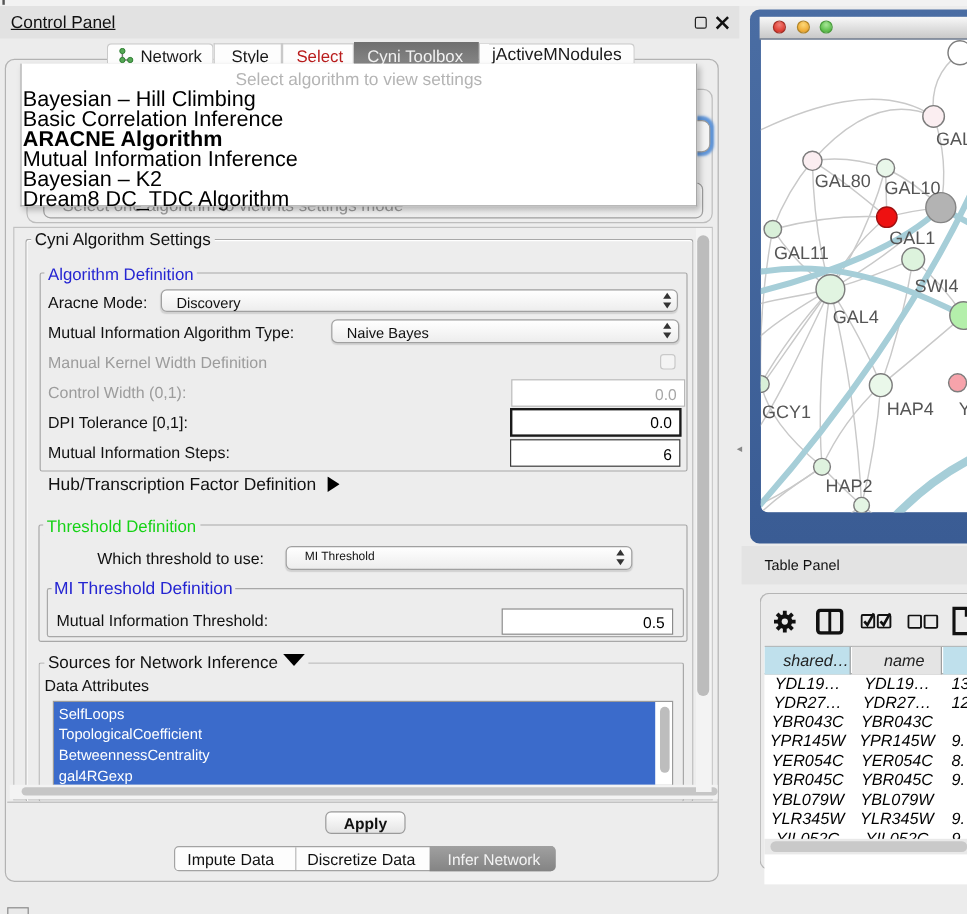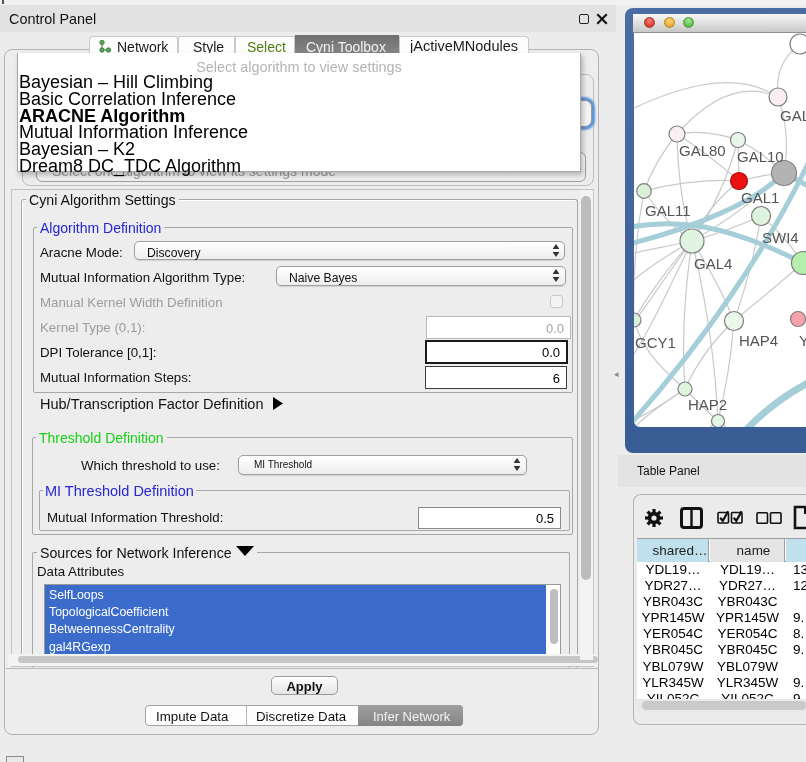--- a/index.html
+++ b/index.html
@@ -9,41 +9,41 @@
 .b13 { font-weight:normal; font-size:13.3px; color:#111; }
 .combo { border:1px solid #a0a0a0; border-radius:5px; background:linear-gradient(#ffffff,#ededed); box-shadow:0 1px 1px rgba(0,0,0,0.12); }
 </style>
 </head>
 <body>
 
 <div class="abs" style="left:0;top:0;width:806px;height:5px;background:#f2f2f2;"></div>
 <div class="abs" style="left:2px;top:0;width:2px;height:4px;background:#555;"></div>
 
 <div class="abs" style="left:0;top:5px;width:616px;height:27px;background:#e2e2e2;"></div>
-<div class="abs" style="left:9px;top:11px;font-size:14.4px;color:#111;">Control Panel</div>
+<div class="abs" style="left:9px;top:11px;font-size:14.4px;color:#111;text-decoration:underline;">Control Panel</div>
 <div class="abs" style="left:579px;top:14px;width:10px;height:10px;border:1.5px solid #222;border-radius:2px;"></div>
 <svg class="abs" style="left:595px;top:12px;" width="14" height="14" viewBox="0 0 14 14">
  <path d="M3 1.5 L7 5.5 L11 1.5 L12.5 3 L8.5 7 L12.5 11 L11 12.5 L7 8.5 L3 12.5 L1.5 11 L5.5 7 L1.5 3 Z" fill="#111"></path>
 </svg>
 
 <div class="abs" style="left:4px;top:49px;width:595px;height:686px;border:1.5px solid #b3b3b3;border-radius:8px;background:#ededed;"></div>
 
 <div class="abs" style="left:89px;top:36px;width:89px;height:17px;background:#fdfdfd;border:1px solid #c9c9c9;border-bottom:none;border-radius:4px 4px 0 0;"></div>
 <svg class="abs" style="left:99px;top:40px;" width="13" height="13" viewBox="0 0 13 13">
   <line x1="3" y1="3" x2="3" y2="10" stroke="#777" stroke-width="1.2"></line>
   <line x1="3" y1="10" x2="9" y2="10" stroke="#777" stroke-width="1.2"></line>
   <circle cx="3" cy="2.5" r="2.2" fill="#55a855" stroke="#2e7d32" stroke-width="0.8"></circle>
   <circle cx="3" cy="10" r="2.2" fill="#55a855" stroke="#2e7d32" stroke-width="0.8"></circle>
   <circle cx="9.5" cy="10" r="2.2" fill="#55a855" stroke="#2e7d32" stroke-width="0.8"></circle>
 </svg>
 <div class="abs" style="left:117px;top:39px;font-size:14px;color:#1a1a1a;">Network</div>
 <div class="abs" style="left:178px;top:36px;width:57px;height:17px;background:#fdfdfd;border:1px solid #c9c9c9;border-bottom:none;"></div>
 <div class="abs" style="left:193px;top:39px;font-size:14px;color:#1a1a1a;">Style</div>
 <div class="abs" style="left:235px;top:36px;width:60px;height:17px;background:#fdfdfd;border:1px solid #c9c9c9;border-bottom:none;"></div>
-<div class="abs" style="left:247px;top:39px;font-size:14px;color:#4d7c0f;">Select</div>
+<div class="abs" style="left:247px;top:39px;font-size:14px;color:#b91c1c;">Select</div>
 <div class="abs" style="left:295px;top:35px;width:104px;height:19px;background:linear-gradient(#6f6f6f,#868686);"></div>
 <div class="abs" style="left:306px;top:39px;font-size:14px;color:#f2f2f2;">Cyni Toolbox</div>
 <div class="abs" style="left:399px;top:36px;width:130px;height:17px;background:#fdfdfd;border:1px solid #c9c9c9;border-bottom:none;border-radius:0 4px 0 0;"></div>
 <div class="abs" style="left:410px;top:38px;font-size:14.5px;color:#1a1a1a;">jActiveMNodules</div>
 
 <div class="abs" style="left:22px;top:74px;width:572px;height:112px;border:1px solid #bdbdbd;border-radius:8px;background:#ededed;"></div>
 <div class="abs" style="left:500px;top:100px;width:92px;height:27px;border-radius:7px;background:#f4f4f4;border:1px solid #9a9a9a;box-shadow:0 0 2px 3px rgba(80,140,215,0.9);"></div>
 <div class="abs" style="left:36px;top:152px;width:550px;height:30px;border:1px solid #9f9f9f;border-radius:6px;background:linear-gradient(#fdfdfd,#ededed);"></div>
 <div class="abs" style="left:52px;top:163px;font-size:14px;color:#9a9a9a;">Select one algorithm to view its settings mode</div>
 
@@ -78,21 +78,21 @@
 <div class="abs combo" style="left:276px;top:266px;width:290px;height:20px;"></div>
 <div class="abs" style="left:289px;top:271px;font-size:12.2px;color:#111;">Naive Bayes</div>
 <svg class="abs" style="left:551px;top:268px;" width="10" height="15" viewBox="0 0 10 15">
     <path d="M5 1 L8.4 6 H1.6 Z" fill="#333"></path>
     <path d="M5 14 L1.6 9 H8.4 Z" fill="#333"></path>
   </svg>
 
 <div class="abs b13" style="left:40px;top:295px;color:#9c9c9c;">Manual Kernel Width Definition</div>
 <div class="abs" style="left:550px;top:295px;width:13px;height:13px;border:1px solid #c9c9c9;border-radius:3px;background:#f4f4f4;"></div>
 
-<div class="abs b13" style="left:40px;top:320px;color:#9c9c9c;">Kernel Type (0,1):</div>
+<div class="abs b13" style="left:40px;top:320px;color:#9c9c9c;">Control Width (0,1):</div>
 <div class="abs" style="left:426px;top:316px;width:145px;height:23px;border:1px solid #b8b8b8;background:#fff;font-size:13px;color:#a6a6a6;text-align:right;padding:4px 6px 0 0;">0.0</div>
 
 <div class="abs b13" style="left:40px;top:345px;">DPI Tolerance [0,1]:</div>
 <div class="abs" style="left:425px;top:340px;width:143px;height:24px;border:2px solid #1a1a1a;background:#fff;font-size:13px;color:#000;text-align:right;padding:3px 6px 0 0;">0.0</div>
 
 <div class="abs b13" style="left:40px;top:370px;">Mutual Information Steps:</div>
 <div class="abs" style="left:425px;top:366px;width:142px;height:23px;border:1px solid #3a3a3a;background:#fff;font-size:13px;color:#000;text-align:right;padding:4px 6px 0 0;">6</div>
 
 <div class="abs" style="left:40px;top:396px;font-size:14.5px;color:#111;">Hub/Transcription Factor Definition</div>
 <svg class="abs" style="left:272px;top:397px;" width="11" height="13" viewBox="0 0 11 13">
@@ -262,21 +262,21 @@
 </svg>
 <svg class="abs" style="left:756px;top:512px;" width="27" height="12" viewBox="0 0 27 12">
   <rect x="1" y="0.8" width="10.5" height="10.5" rx="1" fill="none" stroke="#111" stroke-width="1.6"></rect>
   <rect x="14.5" y="0.8" width="10.5" height="10.5" rx="1" fill="none" stroke="#111" stroke-width="1.6"></rect>
 </svg>
 <svg class="abs" style="left:793px;top:505px;" width="20" height="25" viewBox="0 0 20 25">
   <path d="M2 2 H12 L18 8 V23 H2 Z" fill="none" stroke="#111" stroke-width="2.6"></path>
   <path d="M12 2 V8 H18" fill="none" stroke="#111" stroke-width="2"></path>
 </svg>
 
-<div class="abs" style="left:637px;top:538px;width:169px;height:161px;background:#fff;overflow:hidden;font-size:13.5px;">
+<div class="abs" style="left:637px;top:538px;width:169px;height:199px;background:#fff;overflow:hidden;font-size:13.5px;font-style:italic;">
   <div style="position:absolute;left:0;top:0;width:300px;height:24px;border-top:1px solid #9e9e9e;border-bottom:1px solid #9e9e9e;">
     <div style="position:absolute;left:0;top:0;width:72px;height:23px;background:#bfe0ec;border-right:1px solid #9e9e9e;text-align:center;padding:4px 0 0 15px;color:#222;">shared…</div>
     <div style="position:absolute;left:73px;top:0;width:75px;height:23px;background:#e4e4e4;border-right:1px solid #9e9e9e;text-align:center;padding:4px 0 0 13px;color:#222;">name</div>
     <div style="position:absolute;left:149px;top:0;width:151px;height:23px;background:#bfe0ec;text-align:center;padding-top:4px;color:#222;">A</div>
   </div>
   <div style="position:absolute;left:0;top:24px;line-height:16.1px;color:#000;">
     <div style="position:absolute;left:0;top:0;width:72px;text-align:center;">YDL19…<br>YDR27…<br>YBR043C<br>YPR145W<br>YER054C<br>YBR045C<br>YBL079W<br>YLR345W<br>YIL052C</div>
     <div style="position:absolute;left:73px;top:0;width:75px;text-align:center;">YDL19…<br>YDR27…<br>YBR043C<br>YPR145W<br>YER054C<br>YBR045C<br>YBL079W<br>YLR345W<br>YIL052C</div>
     <div style="position:absolute;left:156px;top:0;width:40px;">13<br>12<br>&nbsp;<br>9.<br>8.<br>9.<br>&nbsp;<br>9.<br>9</div>
   </div>

